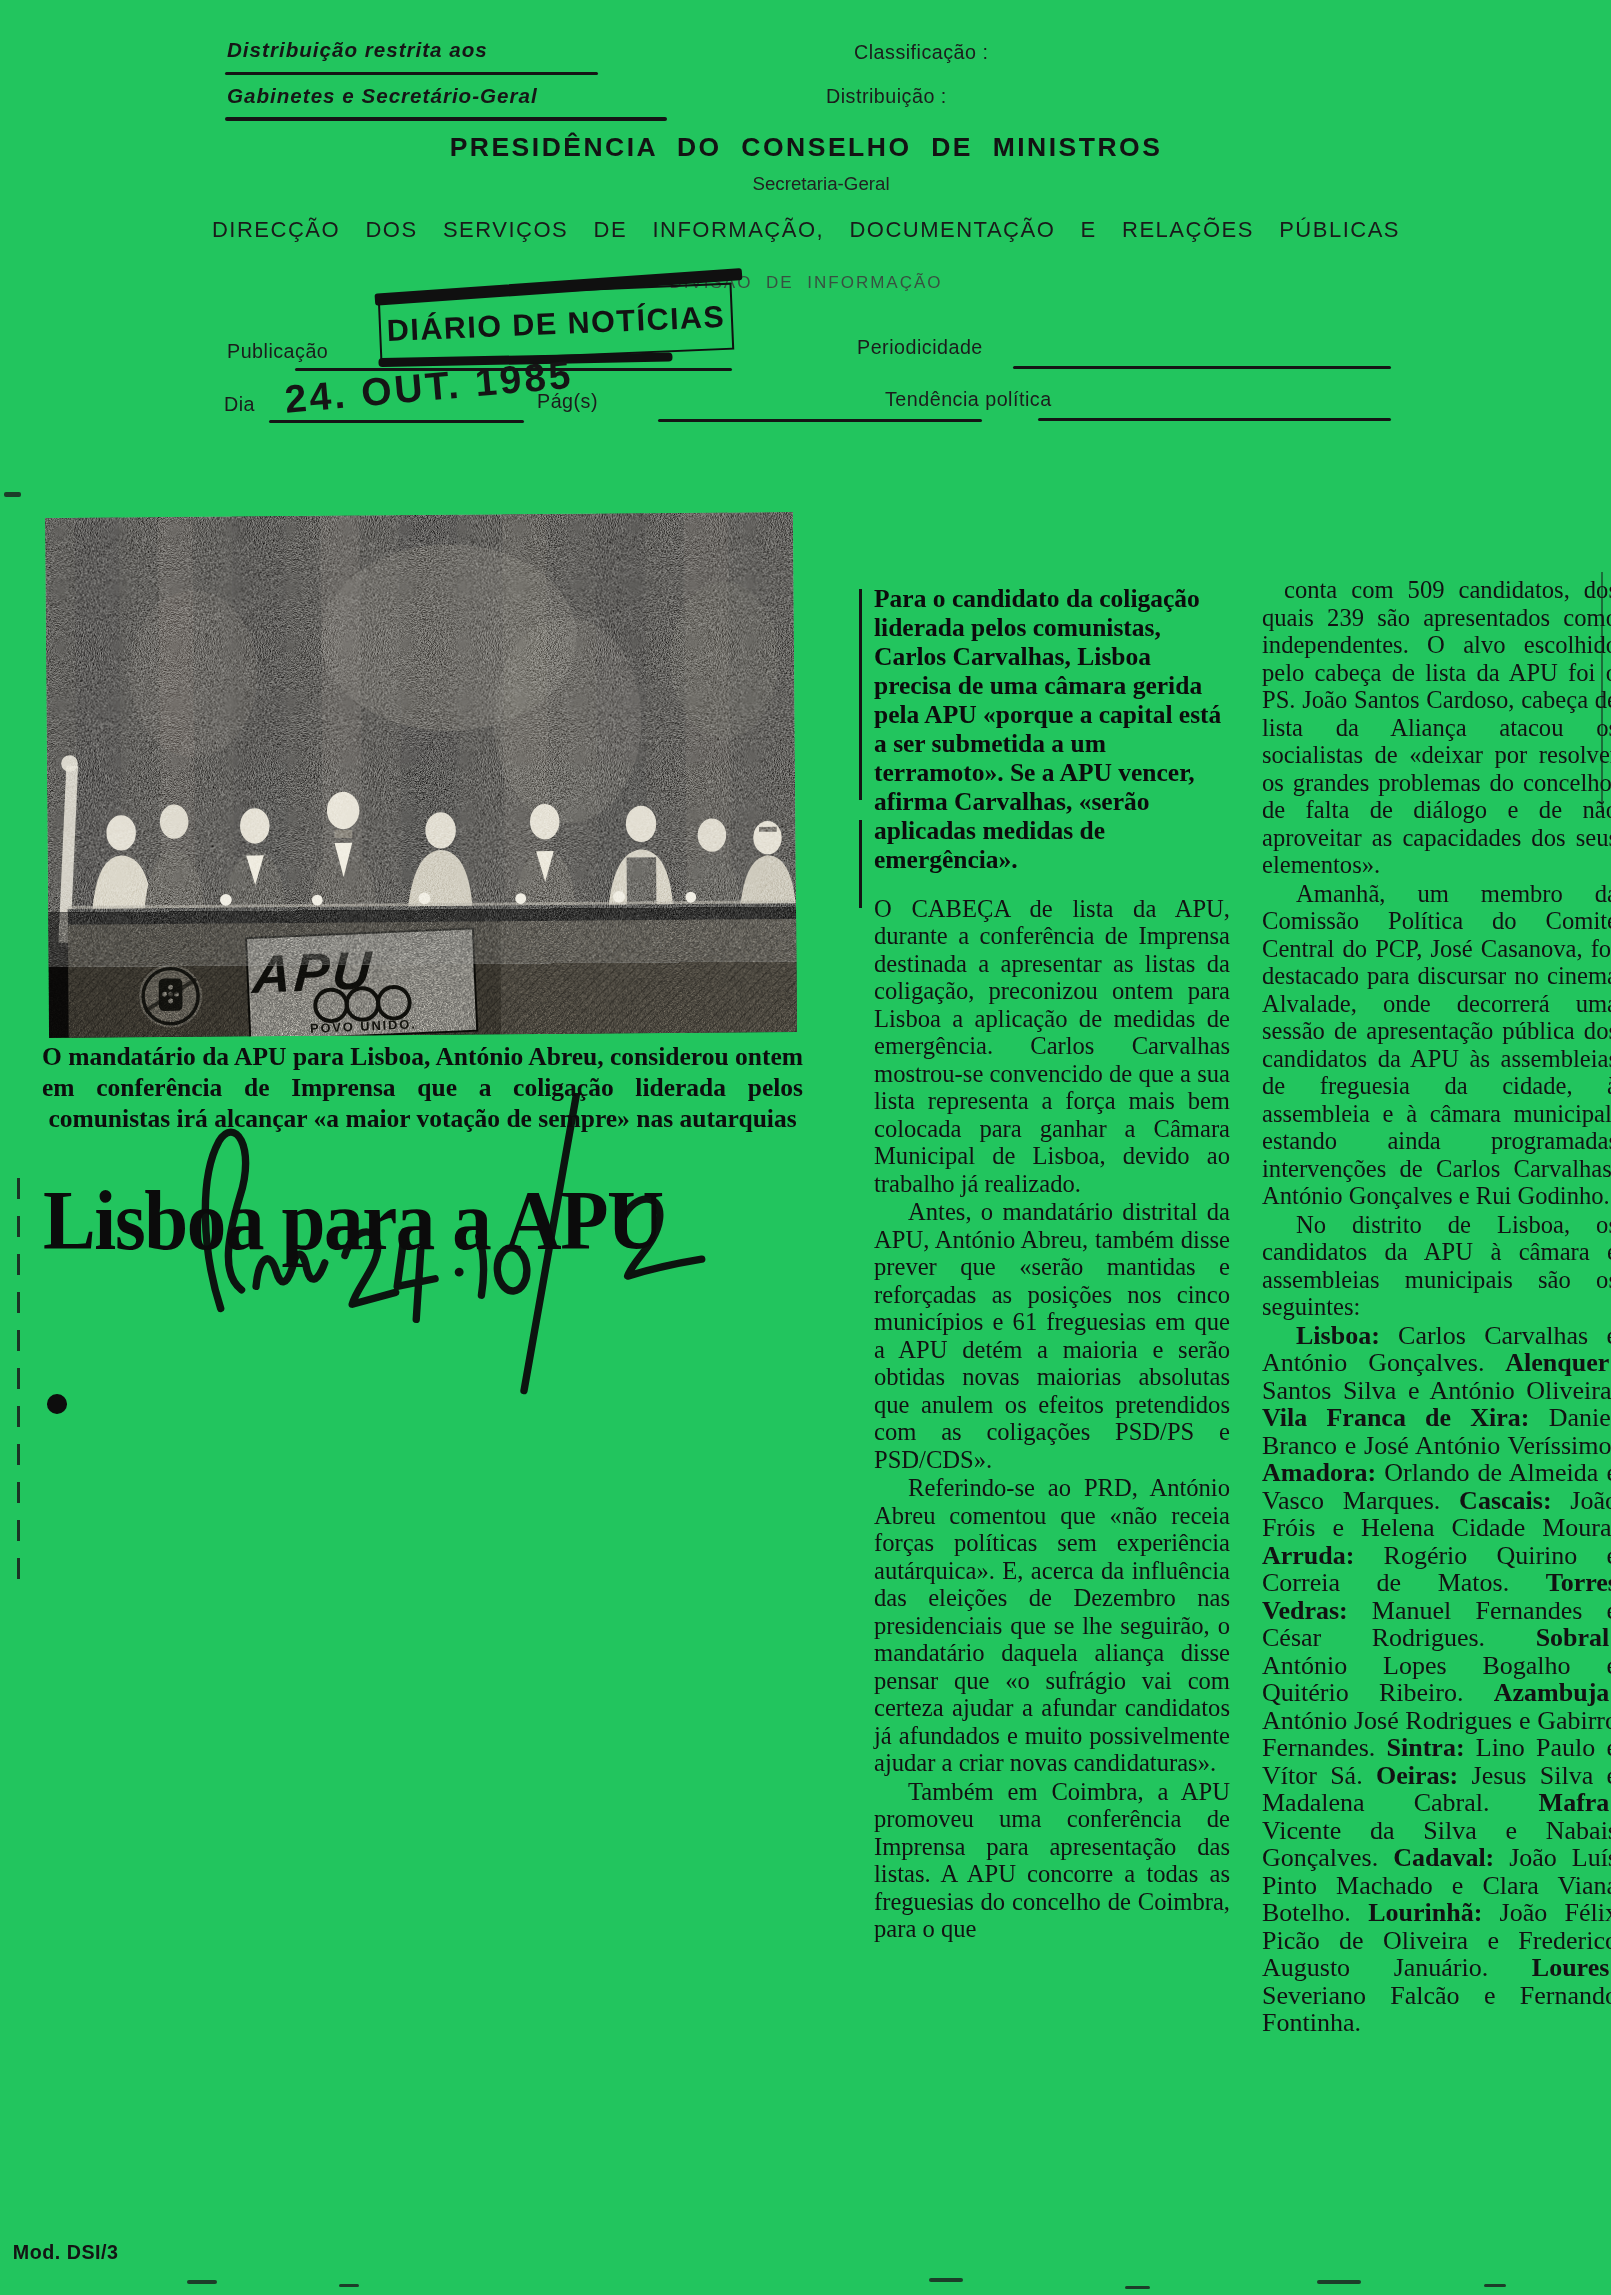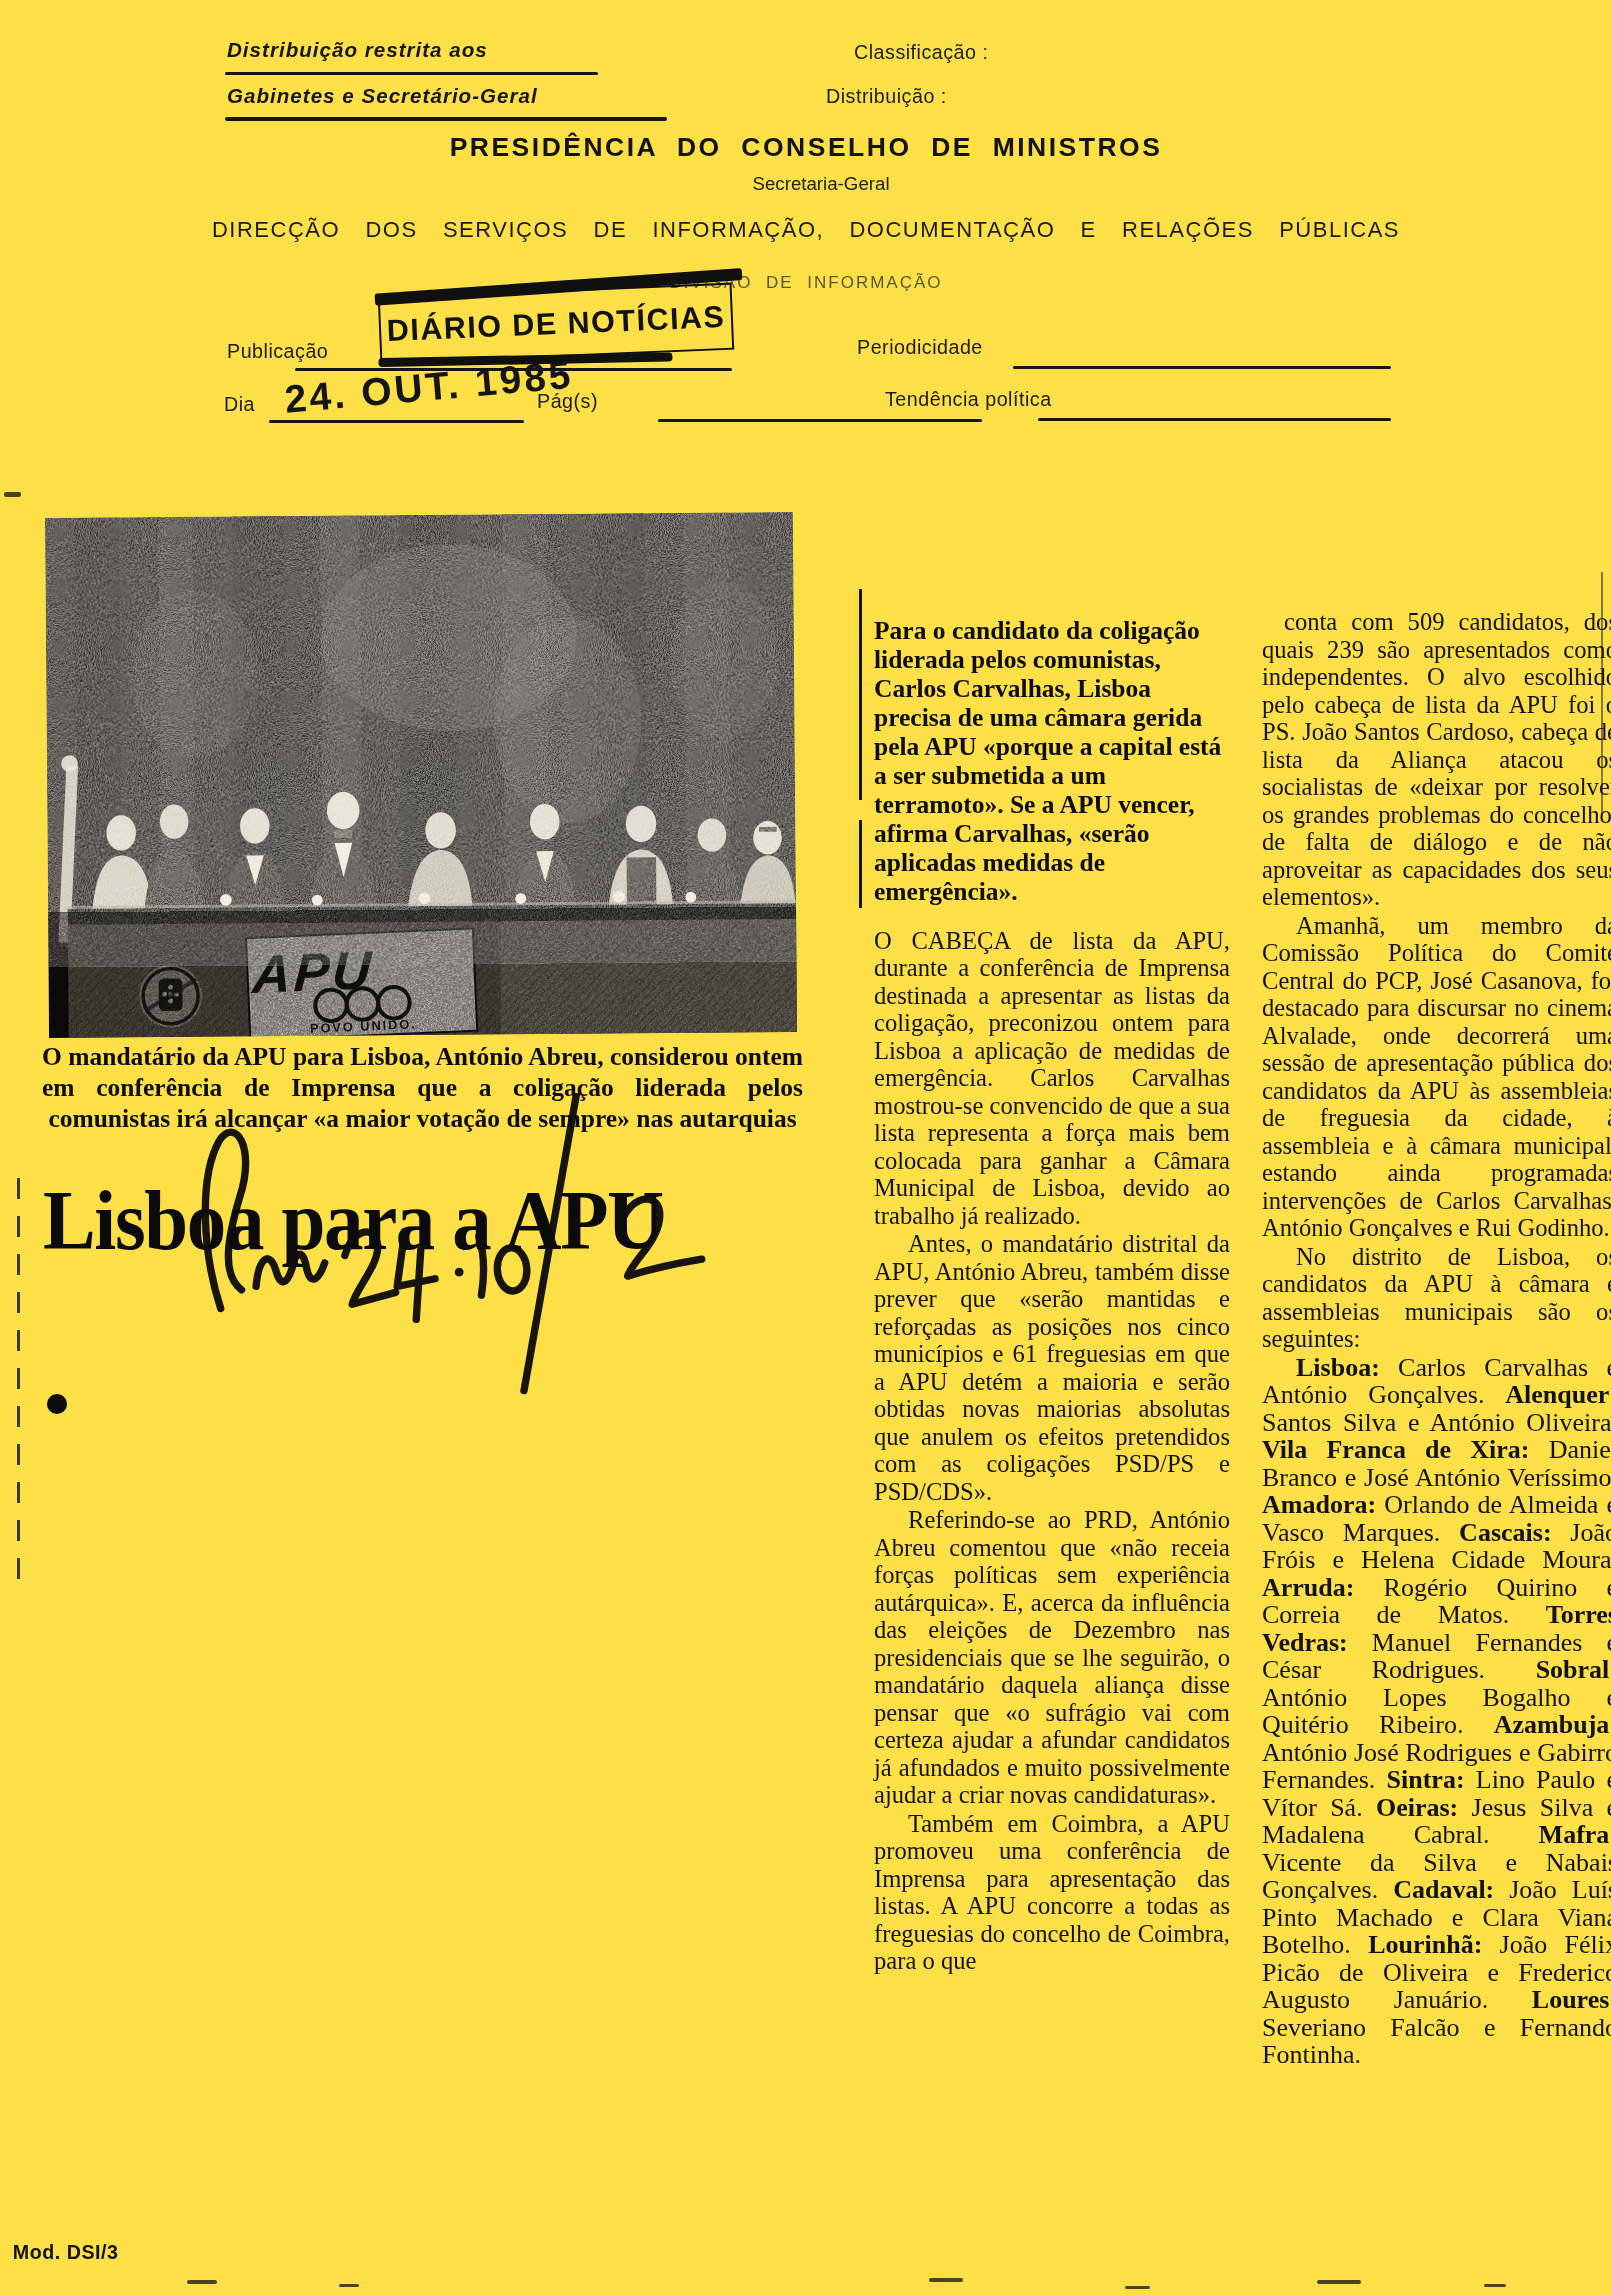--- a/index.html
+++ b/index.html
@@ -1,16 +1,16 @@
 <!DOCTYPE html>
 <html style="font-size:7.9px"><head>
 <meta charset="utf-8">
 <style>
   html,body{margin:0;padding:0;background:#dededa;}
-  .page{position:relative;width:1612px;height:2295px;background:#fde047;color:#101010;
+  .page{position:relative;width:1612px;height:2295px;background:#22c55e;color:#101010;
         font-family:"Liberation Serif",serif;overflow:hidden;}
   
   .sans{font-family:"Liberation Sans",sans-serif;}
   .abs{position:absolute;}
   .hdr-restricted{font-style:italic;font-weight:bold;font-size:20.6px;letter-spacing:1px;color:#161616;}
   .hdr-label{font-size:19.7px;color:#1c1c1c;letter-spacing:0.5px;}
   .rule{position:absolute;height:3.4px;background:#151515;border-radius:2px;}
   .rule.thick{height:4.4px;}
   .org-title{left:0;right:0;text-align:center;font-weight:bold;font-size:26.5px;letter-spacing:2.5px;word-spacing:9.8px;color:#131313;}
   .org-sub{left:0;right:0;text-align:center;font-size:18.7px;color:#222;}
@@ -29,21 +29,21 @@
   .photo-wrap{left:47px;top:515px;width:748px;height:520px;transform:rotate(-0.45deg);}
   .caption{left:42px;top:1041px;width:761px;font-weight:bold;font-size:25.5px;line-height:31px;
            text-align:justify;text-align-last:center;color:#0d0d0d;}
   .headline{left:43px;width:786px;font-weight:bold;color:#0b0b0b;letter-spacing:-1.5px;line-height:1;}
   .headline.l1{top:1178px;font-size:85px;transform:scaleX(.93);transform-origin:left top;}
   .headline.l2{top:1272px;font-size:86px;}
   .subhead{left:47px;top:1394px;width:766px;display:flex;align-items:center;gap:18.7px;}
   .subhead .dot{width:19.7px;height:19.7px;background:#0d0d0d;border-radius:50%;flex:0 0 auto;}
   .subhead .txt{font-weight:bold;font-size:32px;letter-spacing:0;color:#0d0d0d;white-space:nowrap;}
   
-  .col{position:absolute;width:356px;margin-top:32px;}
+  .col{position:absolute;width:356px;}
   .col-mid{left:874px;top:584px;}
   .col-right{left:1262px;top:576px;}
   .lede{font-weight:bold;font-size:25.5px;line-height:29px;text-align:left;color:#0c0c0c;margin:0 0 20.6px 0;}
   .col p{margin:0;font-size:24.6px;line-height:27.5px;text-align:justify;text-indent:34px;color:#121212;}
   .col-mid [data-list] p:first-child{text-indent:0;}
   .col-right [data-list] p:first-child{text-indent:22px;}
   .col p + p{margin-top:1px;}
   .directory{margin-top:1px !important;}
   .directory span{font-size:26px;}
   

